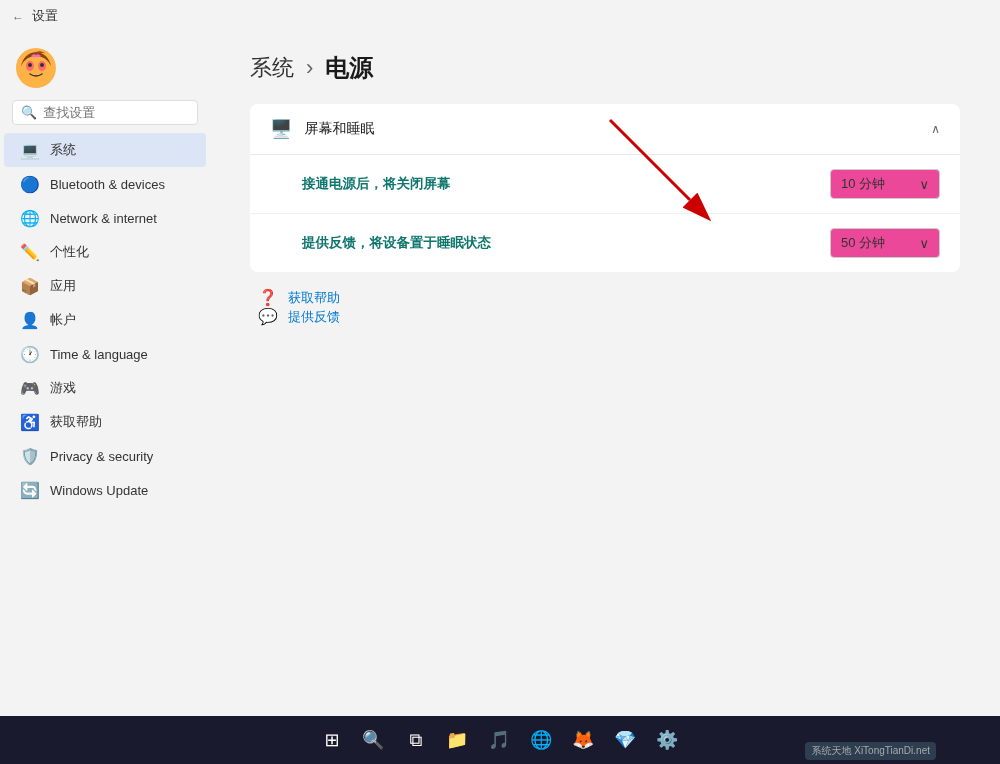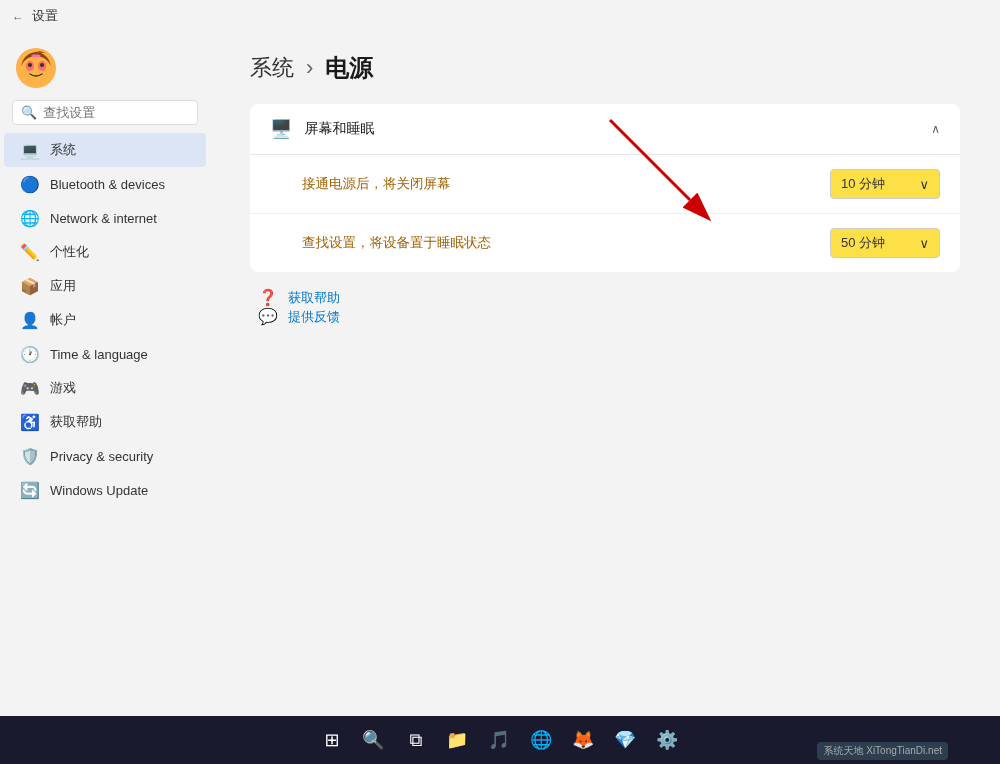--- a/index.html
+++ b/index.html
@@ -188,27 +188,28 @@
       align-items: center;
       justify-content: space-between;
       padding: 14px 20px 14px 52px;
       border-bottom: 1px solid #f0f0f0;
     }
     .card-row:last-child {
       border-bottom: none;
     }
     .card-row-label {
       font-size: 13.5px;
-      color: #a16207;
+      color: #0f766e;
+      font-weight: bold;
     }
     .card-row-control {
       display: flex;
       align-items: center;
       gap: 8px;
-      background: #fde047;
+      background: #ec4899;
       border: 1px solid #ccc;
       border-radius: 4px;
       padding: 5px 10px;
       cursor: pointer;
       font-size: 13px;
       color: #333;
       min-width: 110px;
       justify-content: space-between;
     }
 
@@ -264,21 +265,21 @@
       display: flex;
       align-items: center;
       justify-content: center;
       font-size: 18px;
       cursor: pointer;
       color: white;
     }
     .watermark {
       position: absolute;
       bottom: 4px;
-      right: 52px;
+      right: 64px;
       display: flex;
       align-items: center;
       gap: 4px;
     }
     .watermark-bg {
       background: #2c3e50;
       border-radius: 4px;
       padding: 2px 6px;
       display: flex;
       align-items: center;
@@ -391,21 +392,21 @@
       </div>
       <div id="card-rows">
           <div class="card-row">
             <span class="card-row-label">接通电源后，将关闭屏幕</span>
             <div class="card-row-control">
               <span>10 分钟</span>
               <span>∨</span>
             </div>
           </div>
           <div class="card-row">
-            <span class="card-row-label">查找设置，将设备置于睡眠状态</span>
+            <span class="card-row-label">提供反馈，将设备置于睡眠状态</span>
             <div class="card-row-control">
               <span>50 分钟</span>
               <span>∨</span>
             </div>
           </div>
         </div>
     </div>
 
     <div class="help-links">
       <div id="help-links-container">

